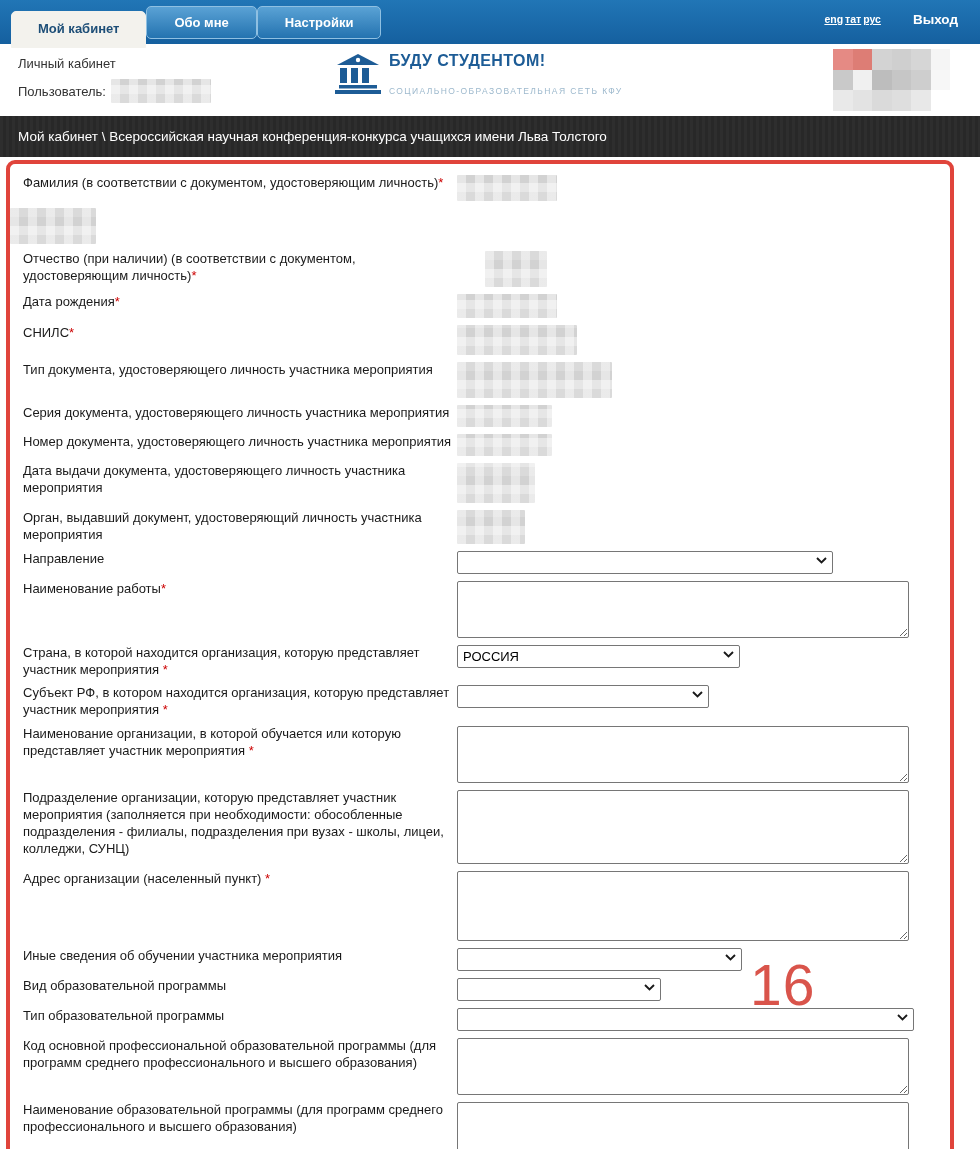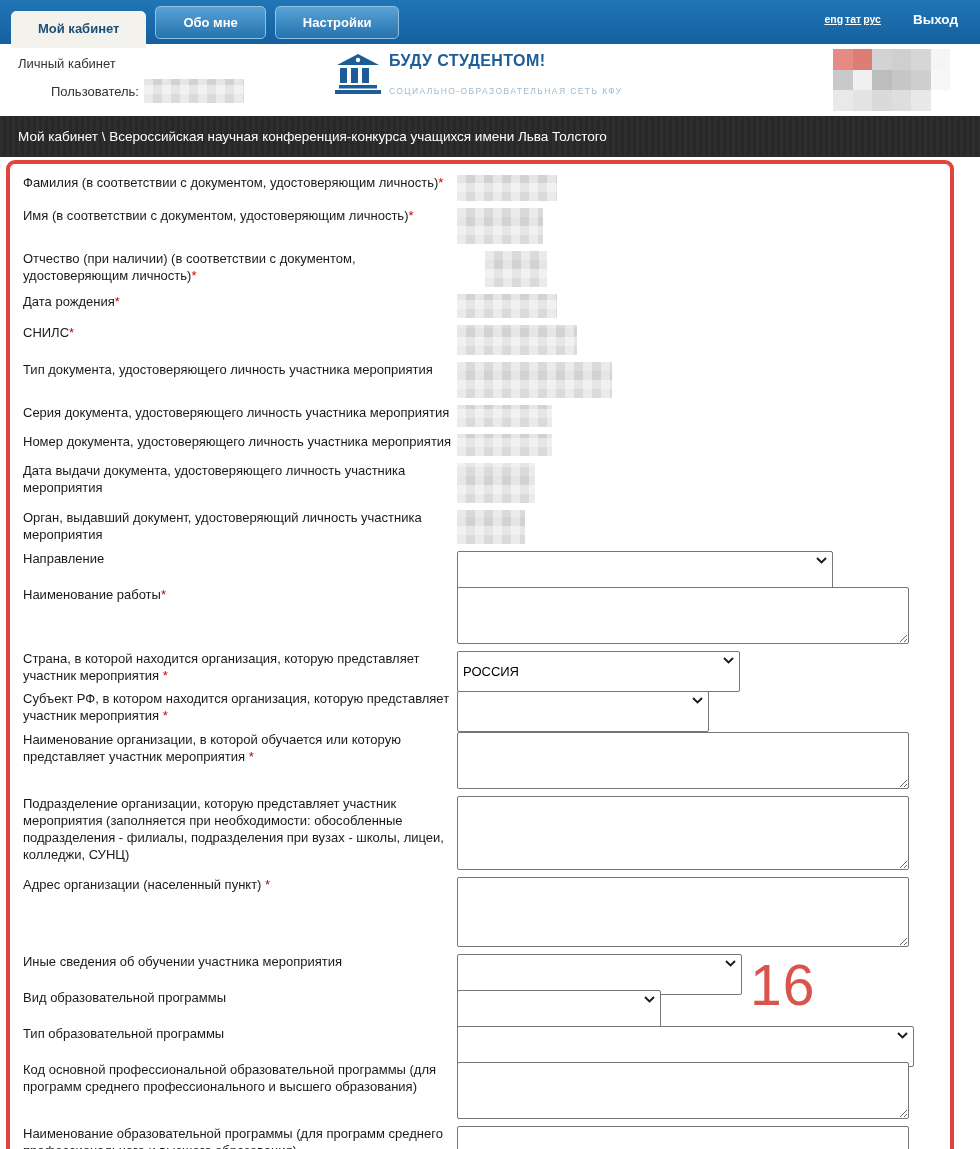--- a/index.html
+++ b/index.html
@@ -1,53 +1,53 @@
 <!DOCTYPE html>
 <html><head>
 <meta charset="utf-8">
 <style>
   html,body{margin:0;padding:0;}
   body{width:980px;background:#ffffff;font-family:"Liberation Sans",sans-serif;-webkit-font-smoothing:antialiased;}
   .page{width:980px;overflow:hidden;}
 
   
   .topbar{height:44px;background:linear-gradient(#2176b6,#15609f);display:flex;position:relative;z-index:3;}
-  .tabs{display:flex;align-items:flex-end;gap:9px;padding-left:11px;}
+  .tabs{display:flex;align-items:flex-end;gap:0;padding-left:11px;}
   .tab{background:linear-gradient(#5aa2d5,#2473b0);border:1px solid #8fc0e2;border-radius:5px;color:#fff;
        font-weight:bold;font-size:13px;padding:8px 27px;margin-bottom:5px;cursor:pointer;white-space:nowrap;}
   .tab.active{background:#f3f2ed;color:#1d4e77;border:1px solid #f3f2ed;border-radius:5px 5px 0 0;
        padding:9px 26px 11px;margin-bottom:-4px;}
   .topbar-right{margin-left:auto;display:flex;align-items:center;gap:32px;padding-right:22px;margin-top:-6px;}
   .langs{display:flex;gap:2px;}
   .langs a{color:#fff;font-size:10.5px;font-weight:bold;text-decoration:underline;cursor:pointer;}
   .logout{color:#fff;font-size:13.5px;font-weight:bold;text-decoration:none;cursor:pointer;}
 
   
   .subheader{position:relative;height:72px;background:#fff;display:flex;align-items:flex-start;padding:8px 18px 0 18px;box-sizing:border-box;}
   .user-block{width:300px;font-size:13px;color:#333;padding-top:4px;}
-  .user-row{display:flex;align-items:center;margin-top:8px;margin-left:33px;}
+  .user-row{display:flex;align-items:center;margin-top:8px;}
   .logo{position:absolute;left:335px;top:8px;display:flex;align-items:flex-start;gap:8px;}
   .logo-text{display:flex;flex-direction:column;}
   .logo-title{font-size:16px;font-weight:bold;color:#1d5c96;letter-spacing:.4px;}
   .logo-sub{font-size:8.5px;color:#9db9cd;letter-spacing:1.4px;margin-top:16px;white-space:nowrap;}
   .avatar{position:absolute;right:30px;top:5px;width:117px;height:62px;display:grid;
           grid-template-columns:repeat(6,1fr);grid-template-rows:repeat(3,1fr);}
 
   
   .breadcrumb{background:repeating-linear-gradient(90deg,#2e2e2e 0 3px,#282828 3px 6px);color:#fff;
       font-size:13.5px;padding:13px 10px 13px 18px;}
 
   
   .form-panel{position:relative;margin:3px 26px 0 6px;border:4px solid #e0443b;border-radius:9px;background:#fff;padding:7px 0 5px;}
   .form-row{display:flex;align-items:flex-start;padding:3px 0;}
   .f-label{width:434px;padding-left:13px;font-size:13px;color:#1a1a1a;line-height:1.32;flex-shrink:0;box-sizing:content-box;}
   .req{color:#cc0000;}
   .f-control{flex:1;position:relative;padding-top:1px;}
   .sel{position:relative;display:inline-block;height:23px;}
-  .sel select{appearance:none;-webkit-appearance:none;width:100%;height:41px;border:1px solid #767676;border-radius:2px;
+  .sel select{appearance:none;-webkit-appearance:none;width:100%;height:23px;border:1px solid #767676;border-radius:2px;
       background:#fff;font-size:13px;padding:0 22px 0 5px;color:#000;font-family:"Liberation Sans",sans-serif;}
   .chev{position:absolute;right:6px;top:6px;pointer-events:none;line-height:0;}
   textarea.f-ta{display:block;width:452px;border:1px solid #767676;border-radius:2px;resize:both;
       font-family:"Liberation Sans",sans-serif;font-size:13px;box-sizing:border-box;background:#fff;}
   .blur-block{background:
       repeating-linear-gradient(90deg,rgba(255,255,255,.45) 0 9px,rgba(0,0,0,0) 9px 18px),
       repeating-linear-gradient(0deg,#dadada 0 9px,#e6e6e6 9px 18px,#d2d2d2 18px 27px);
       border-radius:1px;}
   .watermark{position:absolute;left:740px;top:788px;font-size:57px;color:#d9544b;letter-spacing:1px;}
 </style>
@@ -123,21 +123,20 @@
 
   <div class="form-panel">
     <div id="form-rows">
         <div class="form-row">
           <div class="f-label">Фамилия (в соответствии с документом, удостоверяющим личность)<span class="req">*</span></div>
           <div class="f-control">
             <div class="blur-block" style="width: 100px; height: 26px;"></div>
           </div>
         </div>
         <div class="form-row">
-          <div class="f-label">Имя (в соответствии с документом, удостоверяющим личность)<span class="req">*</span></div>
           <div class="f-control">
             <div class="blur-block" style="width: 86px; height: 36px;"></div>
           </div>
         </div>
         <div class="form-row">
           <div class="f-label">Отчество (при наличии) (в соответствии с документом, удостоверяющим личность)<span class="req">*</span></div>
           <div class="f-control">
             <div class="blur-block" style="width: 62px; height: 36px; margin-left: 28px;"></div>
           </div>
         </div>

